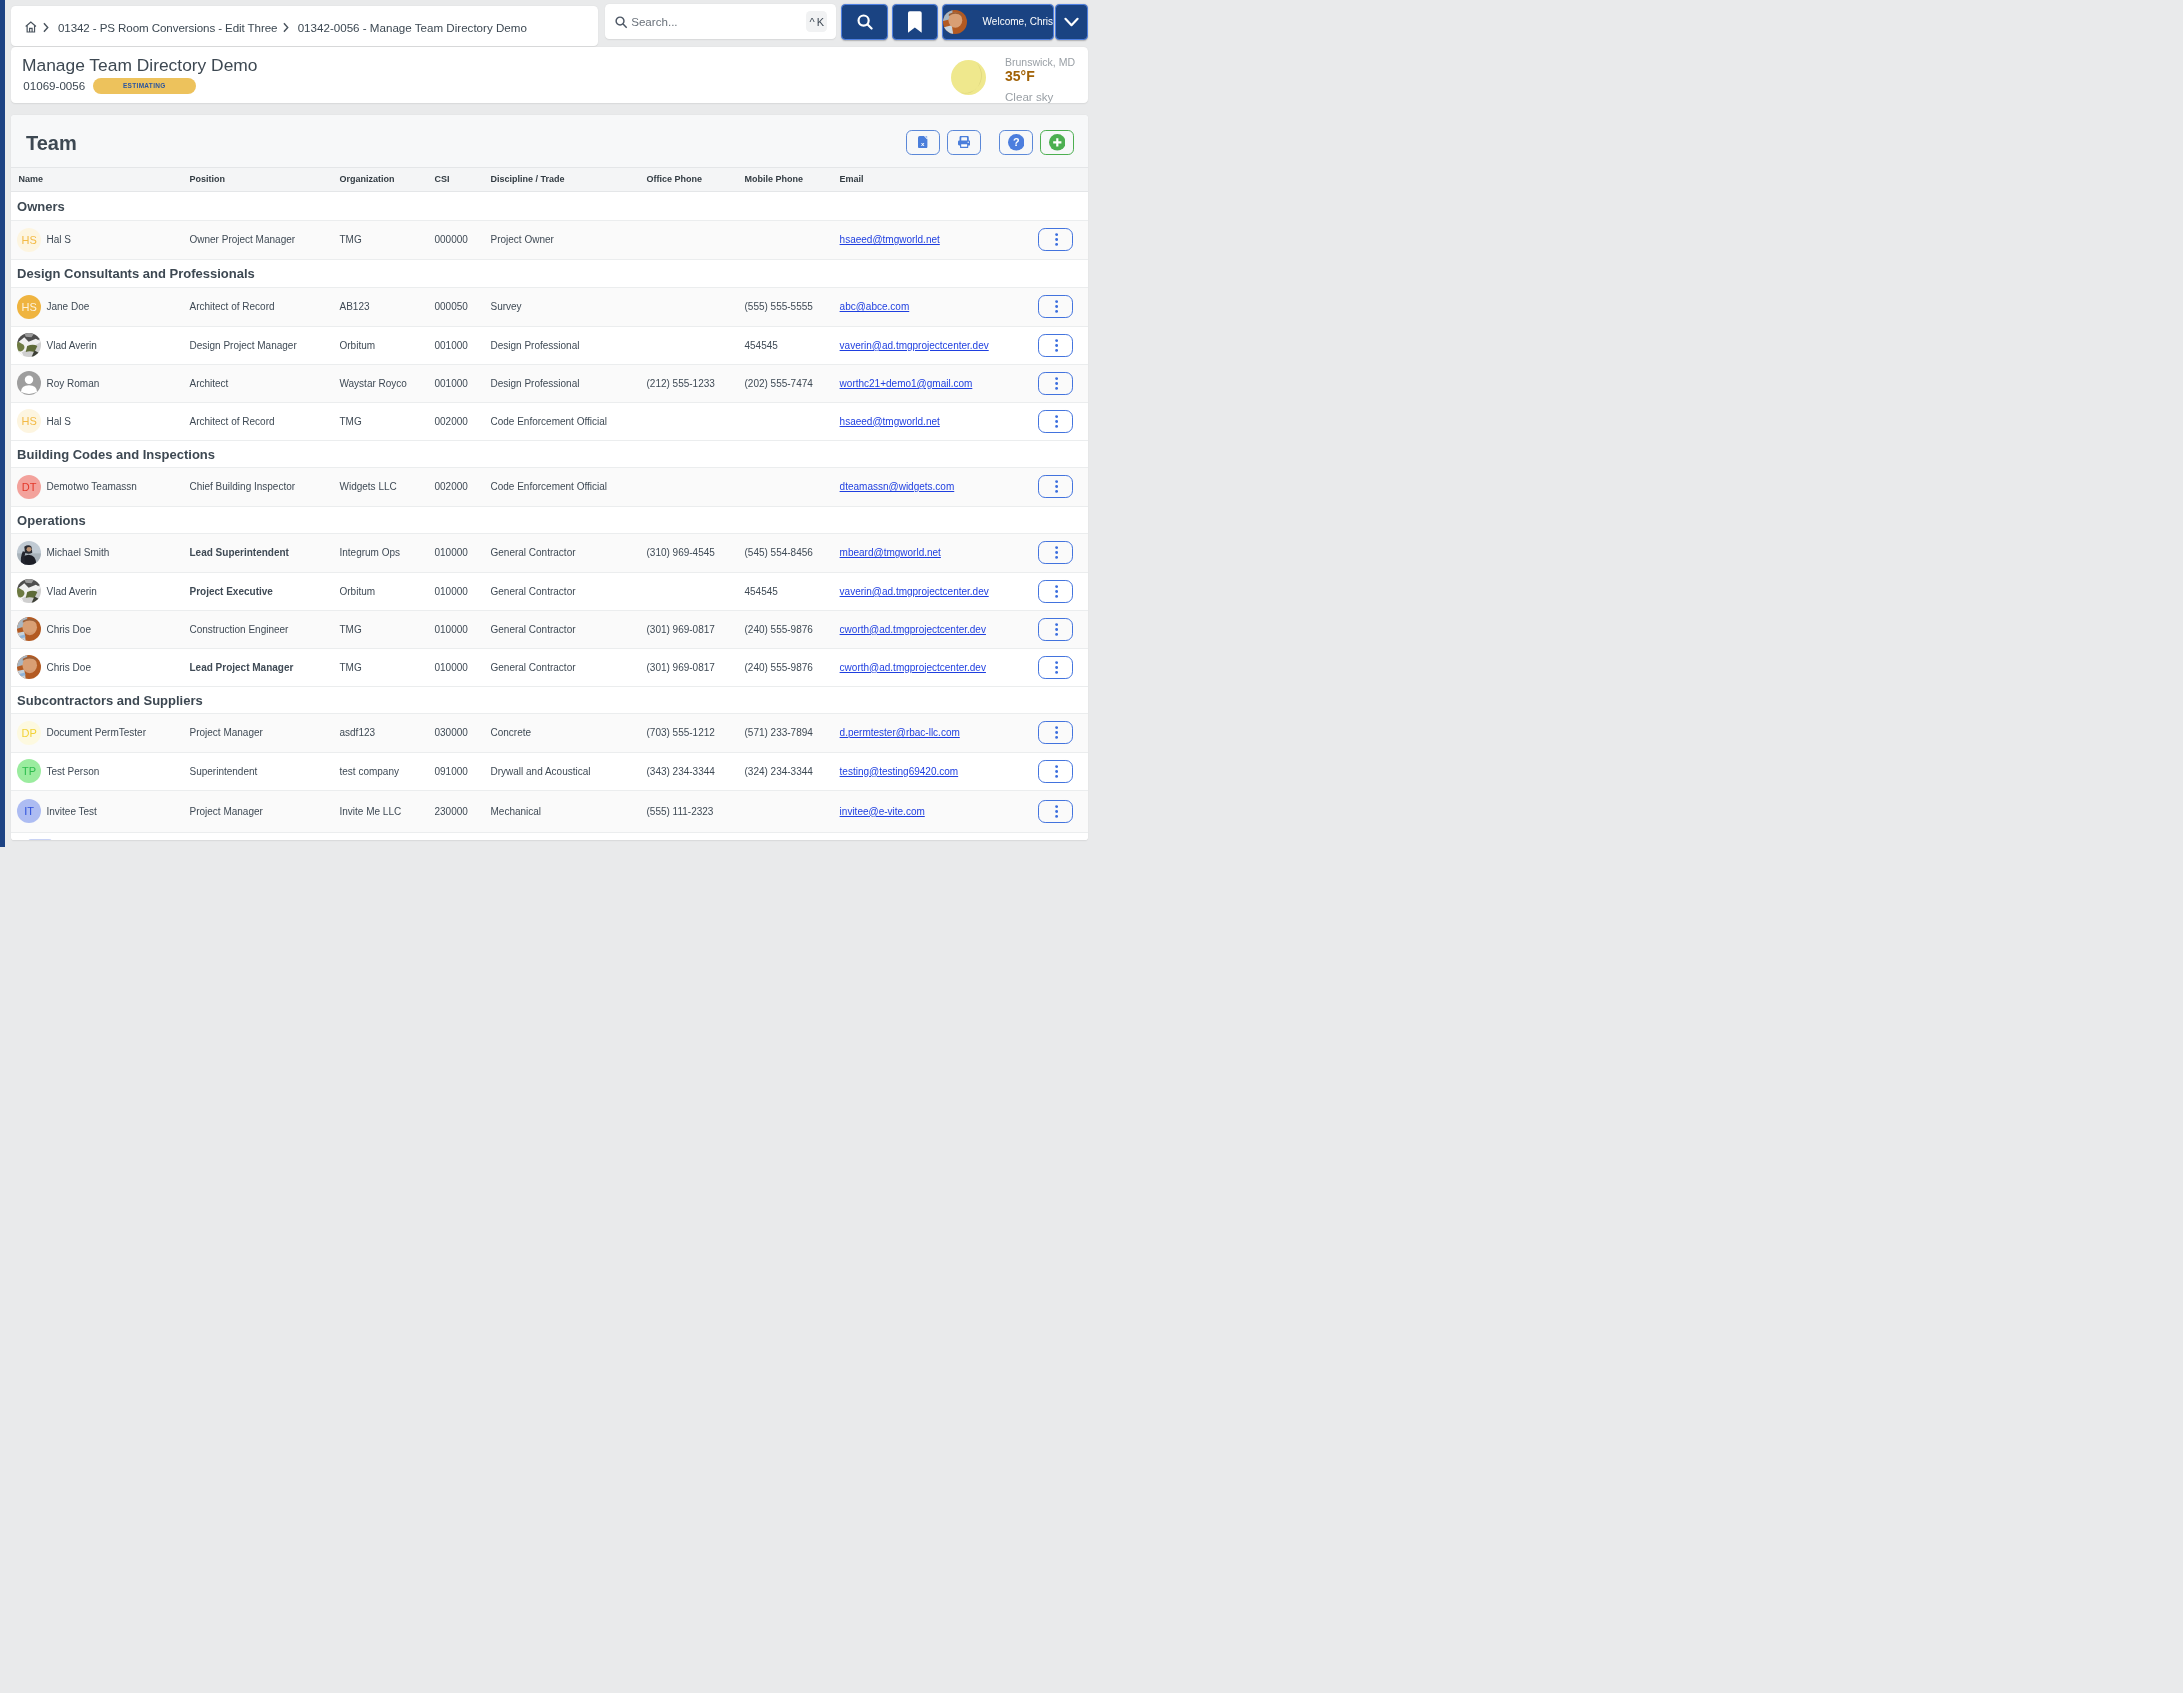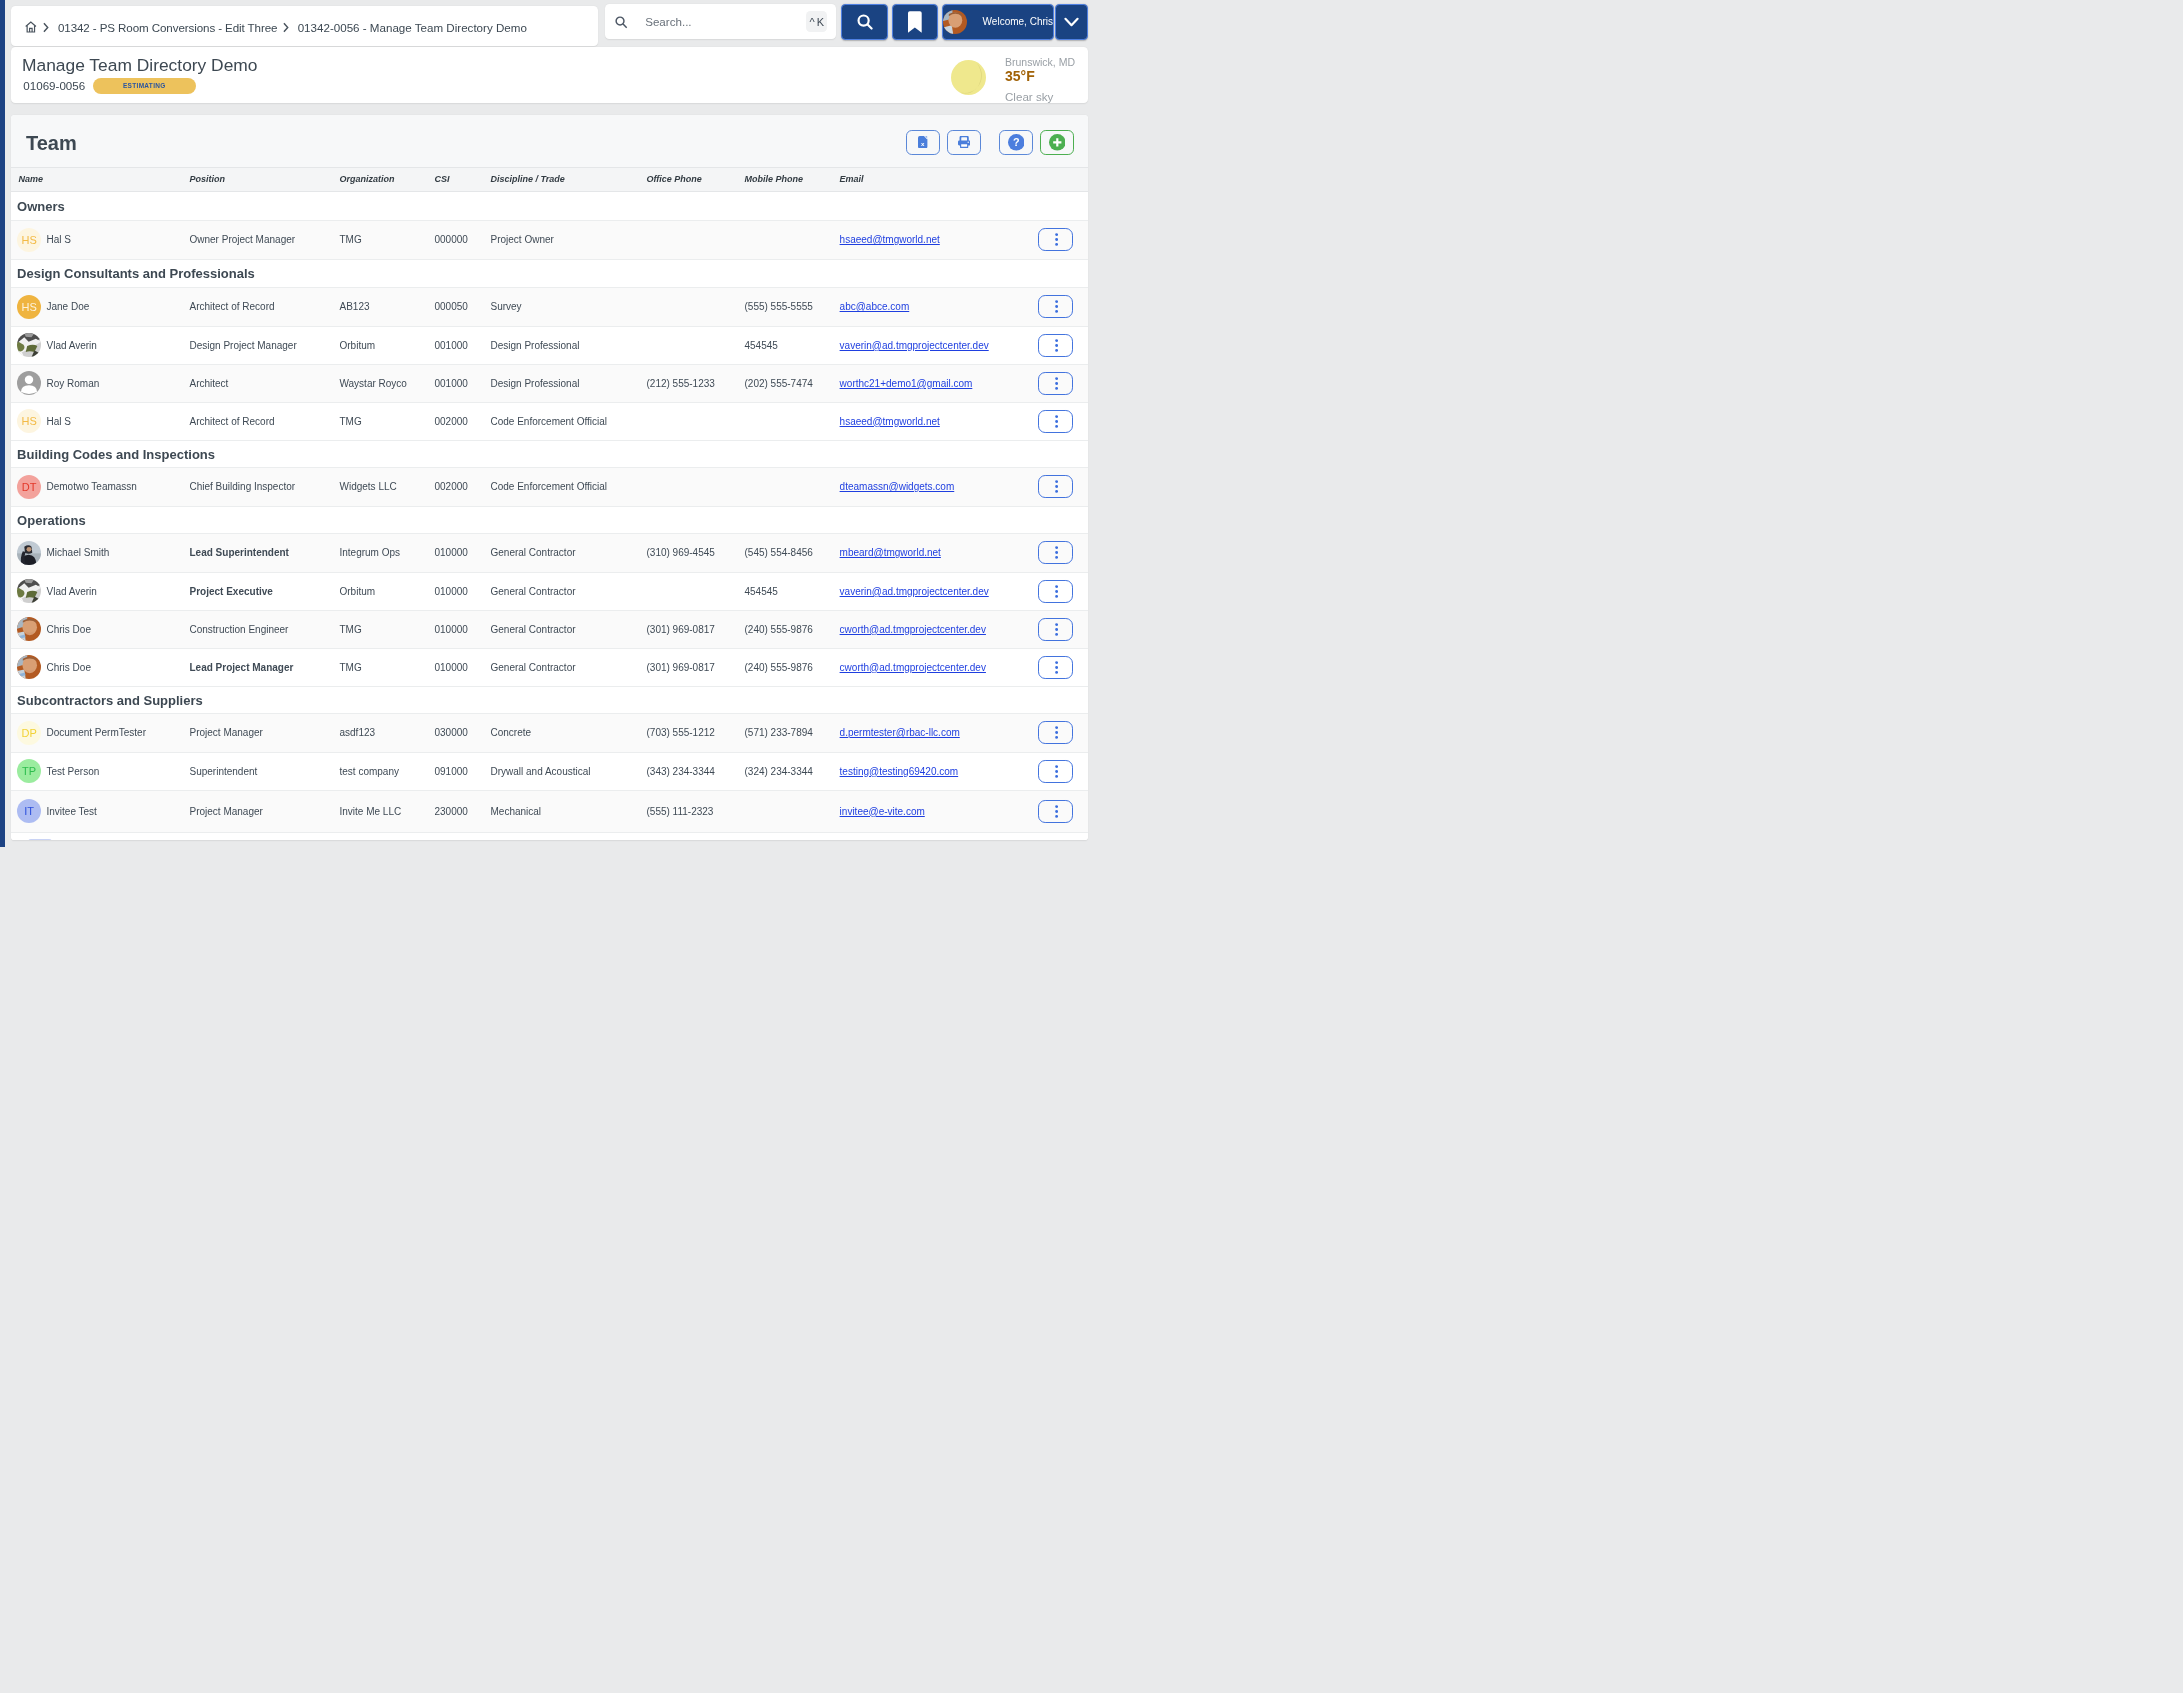--- a/index.html
+++ b/index.html
@@ -6,37 +6,37 @@
 html,body { width:1092px; height:847px; overflow:hidden; }
 body { background:#e9eaeb; font-family:"Liberation Sans", sans-serif; color:#3f4a55; position:relative; }
 .leftbar { position:absolute; left:0; top:0; width:5px; height:847px; background:#1c4283; }
 .card { background:#fff; border-radius:4.3px; box-shadow:0 0.7px 1.4px rgba(0,0,0,.08); position:absolute; }
 
 .crumbbar { left:11px; top:5.8px; width:587px; height:40px; display:flex; align-items:center; padding:3px 13px 0; }
 .crumbbar .txt { font-size:11.6px; color:#3c4852; white-space:nowrap; }
 .sep { margin:0 8.7px 0 5.8px; flex:none; }
 
 .searchbox { left:605px; top:4.3px; width:231px; height:35px; border-radius:4.3px; display:flex; align-items:center; padding:0 8.7px; }
-.searchbox .ph { color:#69717a; font-size:11.6px; margin-left:17px; flex:1; }
+.searchbox .ph { color:#69717a; font-size:11.6px; margin-left:3px; flex:1; }
 .kbd { background:#f1f2f3; border-radius:4.3px; width:21px; height:21px; font-size:11px; color:#3f4a55; display:flex; align-items:center; justify-content:center; }
 .navbtn { position:absolute; top:3.6px; height:36px; background:#1a4382; border:1.1px solid #4f80e2; border-radius:4.3px; box-shadow:0 0.7px 1.4px rgba(0,0,0,.25); display:flex; align-items:center; justify-content:center; }
 
 .headcard { left:11px; top:47px; width:1077px; height:56px; }
 .title { position:absolute; left:11px; top:8px; font-size:17.4px; font-weight:400; color:#3d4852; }
 .projrow { position:absolute; left:12.3px; top:31px; display:flex; align-items:center; }
 .projnum { font-size:11.6px; color:#3d4852; }
 .badge { margin-left:7.6px; background:#edc25c; color:#2a55a0; font-size:6.5px; font-weight:bold; letter-spacing:0.3px; border-radius:8px; padding:4px 0; line-height:7.6px; width:103px; text-align:center; }
 
 .panel { left:11px; top:115px; width:1077px; height:725px; border-radius:3.6px; overflow:hidden; background:#fff; }
 .teamband { height:52px; background:#f7f8f9; position:relative; }
 .teamband h1 { position:absolute; left:15px; top:17px; font-size:20px; font-weight:bold; color:#3d4852; }
 .tbtn { position:absolute; top:15px; width:34px; height:24.6px; border-radius:5.8px; border:1.1px solid #5b88d8; background:transparent; display:flex; align-items:center; justify-content:center; }
 .tbtn.green { border-color:#4caf50; }
 
-.thead { height:24.6px; background:#f4f5f6; border-top:0.7px solid #e4e6e8; border-bottom:0.7px solid #e4e6e8; font-weight:bold; font-size:9px; color:#333c43;font-style:italic; }
+.thead { height:24.6px; background:#f4f5f6; border-top:0.7px solid #e4e6e8; border-bottom:0.7px solid #e4e6e8; font-weight:bold; font-size:9px; color:#333c43; }
 .grid { display:grid; grid-template-columns:171px 150px 95px 56px 156px 98px 94px 175px 1fr; align-items:center; padding-left:6.1px; }
 .grid > div { padding-left:1.4px; }
 .grid > .namecell { padding-left:0; }
 .grid > div:nth-child(8) { padding-left:2.5px; }
 .sech { font-size:13px; font-weight:bold; color:#3d4852; display:flex; align-items:center; padding-left:6.1px; padding-top:1.8px; border-bottom:0.7px solid #ebedee; background:#fff; }
 .row { border-bottom:0.7px solid #ebedee; font-size:10px; background:#fff; }
 .row.alt { background:#fafafa; }
 .namecell { display:flex; align-items:center; }
 .avatar { width:24px; height:24px; border-radius:50%; margin-right:5.4px; flex:none; display:flex; align-items:center; justify-content:center; font-size:11px; overflow:hidden; }
 .row a { color:#1f3fe0; text-decoration:underline; }

